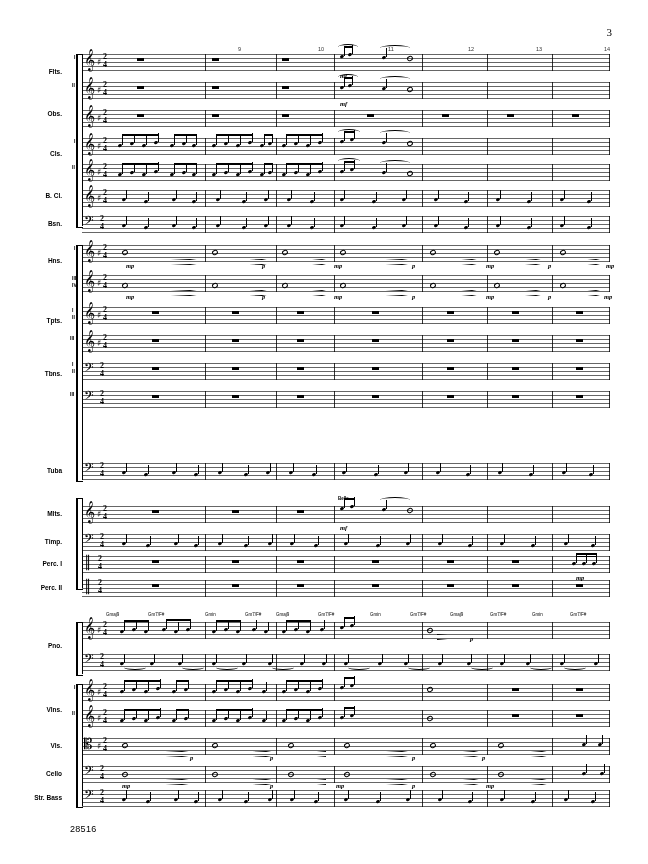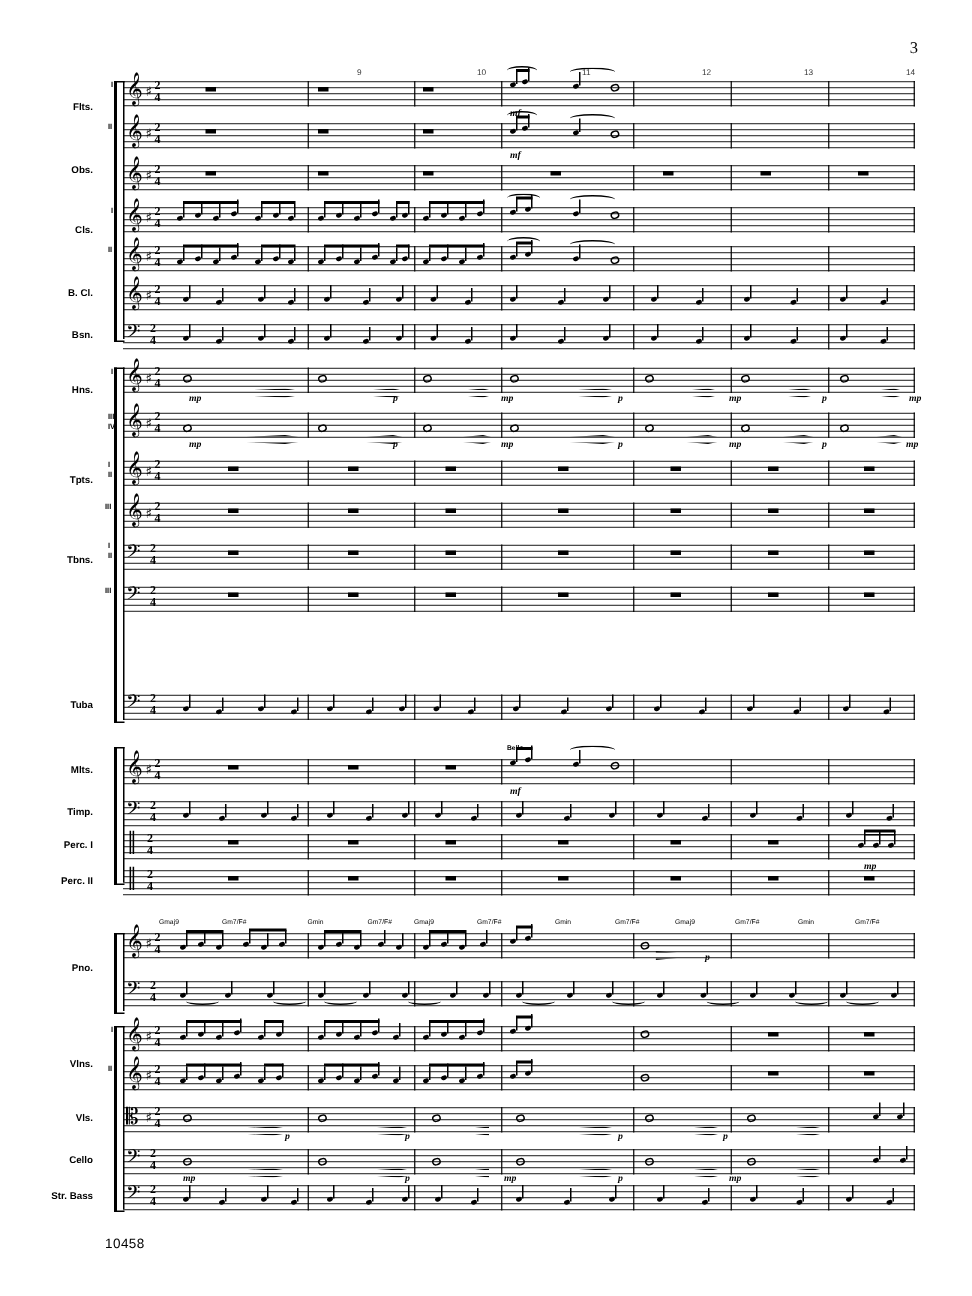--- a/index.html
+++ b/index.html
@@ -218,21 +218,21 @@
     font-size: 4.5px;
     font-weight: bold;
   }
 </style>
 </head>
 <body>
 
 <div class="page">
 
   <div class="page-number">3</div>
-  <div class="plate-number">10458</div>
+  <div class="plate-number">28516</div>
 
   <div class="system" style="top:46px;height:180px;">
 
     <div class="measnum" style="left:168px;top:0px;">9</div>
     <div class="measnum" style="left:248px;top:0px;">10</div>
     <div class="measnum" style="left:318px;top:0px;">11</div>
     <div class="measnum" style="left:398px;top:0px;">12</div>
     <div class="measnum" style="left:466px;top:0px;">13</div>
     <div class="measnum" style="left:534px;top:0px;">14</div>
 

